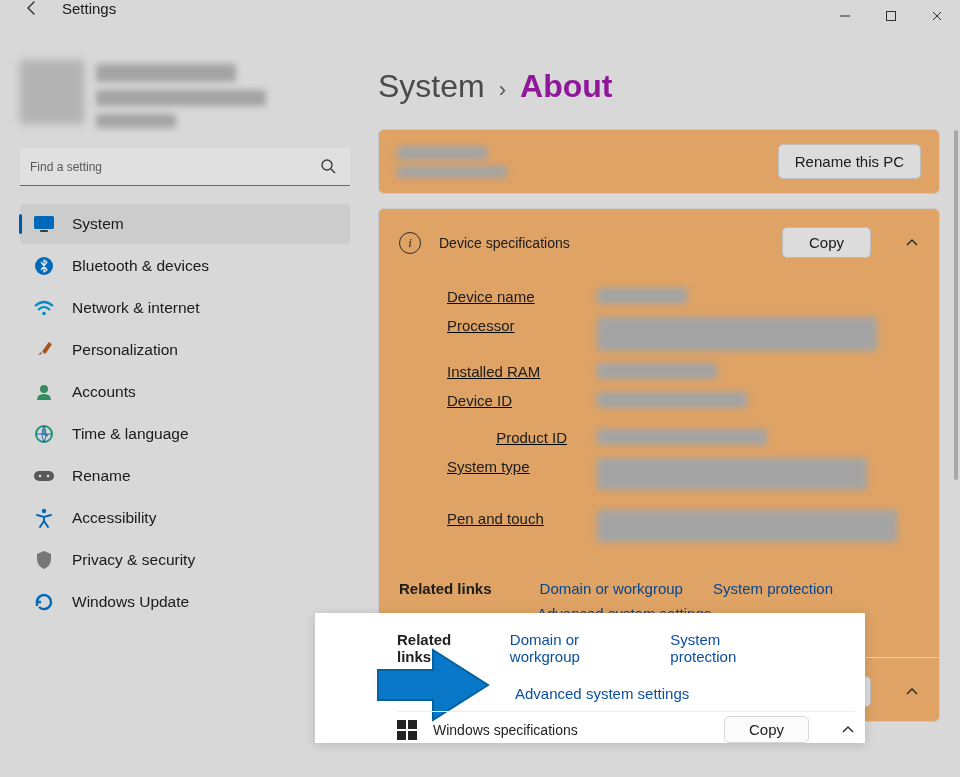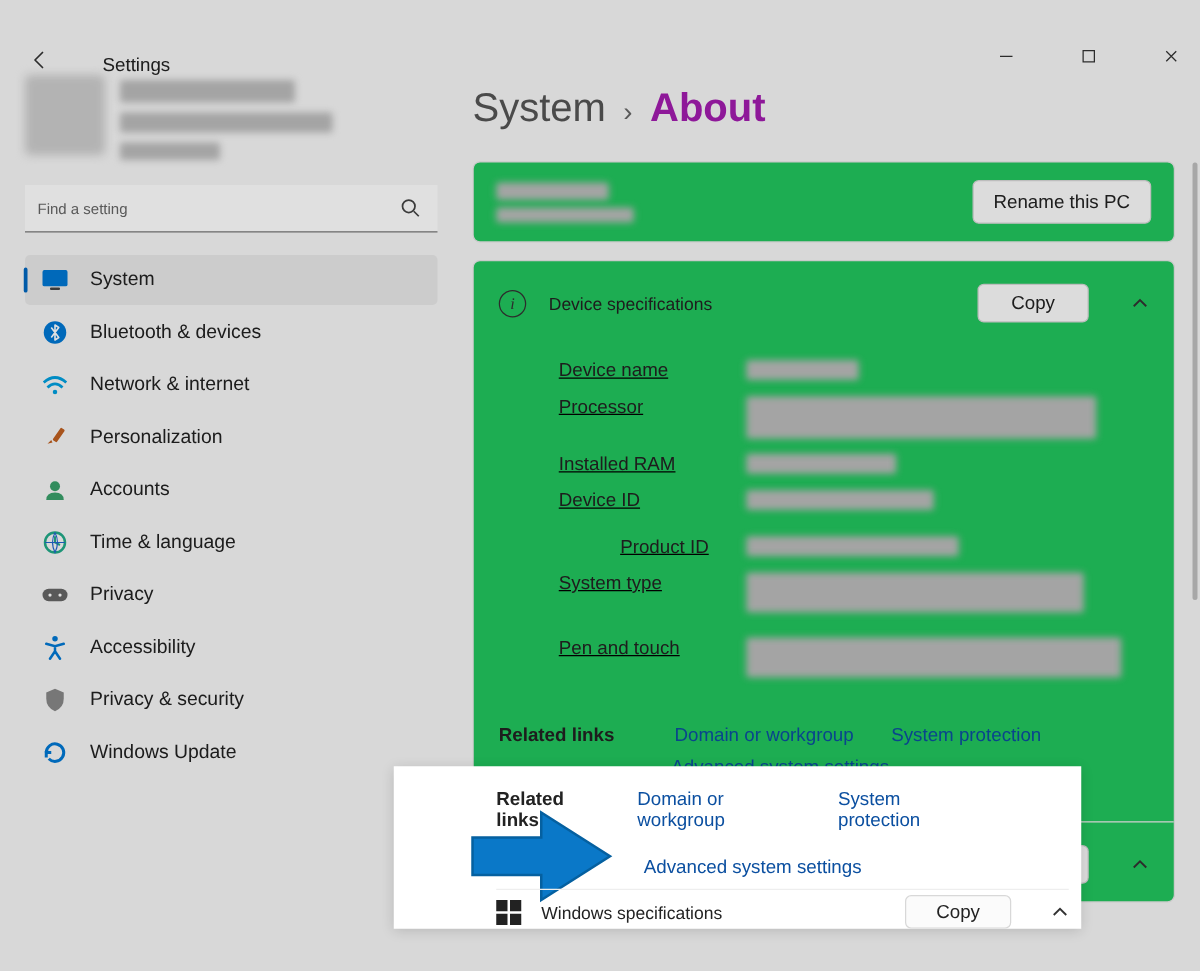--- a/index.html
+++ b/index.html
@@ -3,21 +3,21 @@
 <meta charset="utf-8">
 <style>
   * { box-sizing: border-box; margin: 0; padding: 0; font-family: "Segoe UI", Arial, sans-serif; }
   html, body { width: 960px; height: 777px; overflow: hidden; background: #f3f3f3; }
   .dim-overlay {
     position: absolute; inset: 0; background: rgba(0,0,0,0.12); pointer-events: none; z-index: 50;
   }
   .window { position: relative; width: 960px; height: 777px; background: #f6f6f6; }
 
   
-  .titlebar { position: absolute; top: 11px; left: 0; right: 0; height: 50px; display: flex; align-items: flex-end; gap: 20px; }
+  .titlebar { position: absolute; top: 0; left: 0; right: 0; height: 50px; display: flex; align-items: flex-start; }
   .tb-back { width: 40px; text-align: center; font-size: 18px; color: #333; margin-left: 12px; cursor: pointer; }
   .tb-title { font-size: 15px; color: #222; margin-left: 10px; }
   .tb-spacer { flex: 1; }
   .tb-btn { width: 46px; height: 32px; display: flex; align-items: center; justify-content: center; color: #555; font-size: 14px; cursor: pointer; }
   .tb-btn svg { width: 12px; height: 12px; }
 
   
   .sidebar { position: absolute; top: 60px; left: 20px; width: 330px; }
   .account-block { display: flex; gap: 12px; align-items: flex-start; margin-bottom: 20px; }
   .avatar-blur { width: 64px; height: 64px; background: #ccc; filter: blur(4px); border-radius: 4px; }
@@ -39,21 +39,21 @@
   .nav-ico { width: 28px; height: 22px; display: flex; align-items: center; justify-content: center; margin-right: 14px; }
   .nav-label { font-size: 15.5px; color: #222; }
 
   
   .main { position: absolute; top: 60px; left: 378px; right: 20px; bottom: 0; overflow: hidden; }
   .breadcrumb { display: flex; align-items: baseline; gap: 14px; font-size: 32px; margin: 8px 0 24px 0; }
   .bc-system { color: #555; font-weight: 400; cursor: pointer; }
   .bc-sep { color: #666; font-size: 22px; }
   .bc-about { font-weight: 700; color: #a21caf; }
 
-  .card { background: #22c55e; border: 1px solid #e6e6e6; border-radius: 6px; margin-bottom: 14px; }
+  .card { background: #fdba74; border: 1px solid #e6e6e6; border-radius: 6px; margin-bottom: 14px; }
   .pcname-card { display: flex; align-items: center; padding: 14px 18px; gap: 14px; }
   .pc-blur-lines { display:flex; flex-direction:column; gap:6px; }
   .pc-blur-lines .l1{ width:90px; height:14px; background:#bbb; filter:blur(3px); border-radius:2px;}
   .pc-blur-lines .l2{ width:110px; height:12px; background:#bbb; filter:blur(3px); border-radius:2px;}
   .rn-btn { margin-left:auto; background:#fbfbfb; border:1px solid #d8d8d8; border-radius:5px; padding:8px 16px; font-size:15px; cursor:pointer; color:#222;}
 
   .spec-card { padding: 0; }
   .spec-head { display:flex; align-items:center; padding: 18px 20px; gap: 18px; }
   .info-ico { width:22px; height:22px; border:1.6px solid #333; border-radius:50%; display:flex; align-items:center; justify-content:center; font-family: Georgia, serif; font-style: italic; font-size:13px; color:#333;}
   .spec-title { font-size:14px; color:#222; }
@@ -204,21 +204,21 @@
         <span class="nav-label">Time &amp; language</span>
       </div>
       <div class="nav-item">
         <span class="nav-ico">
           <svg width="22" height="16" viewBox="0 0 22 16">
               <rect x="1" y="3" width="20" height="10" rx="5" fill="#666"></rect>
               <circle cx="7" cy="8" r="1.3" fill="#fff"></circle>
               <circle cx="15" cy="8" r="1.3" fill="#fff"></circle>
             </svg>
         </span>
-        <span class="nav-label">Privacy</span>
+        <span class="nav-label">Rename</span>
       </div>
       <div class="nav-item">
         <span class="nav-ico">
           <svg width="18" height="20" viewBox="0 0 18 20">
               <circle cx="9" cy="3" r="2.2" fill="#0078d4"></circle>
               <path d="M2 7 L9 9 L16 7 M9 9 L9 13 L5 19 M9 13 L13 19" stroke="#0078d4" stroke-width="2" fill="none" stroke-linecap="round"></path>
             </svg>
         </span>
         <span class="nav-label">Accessibility</span>
       </div>

